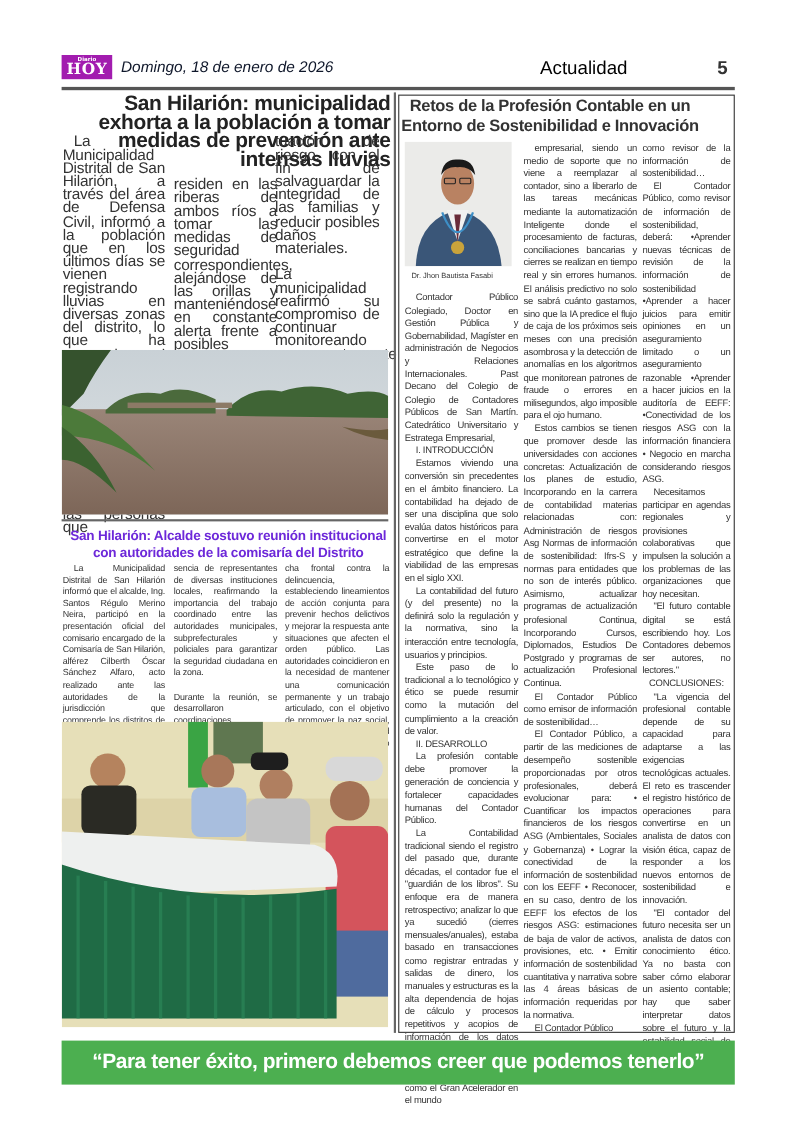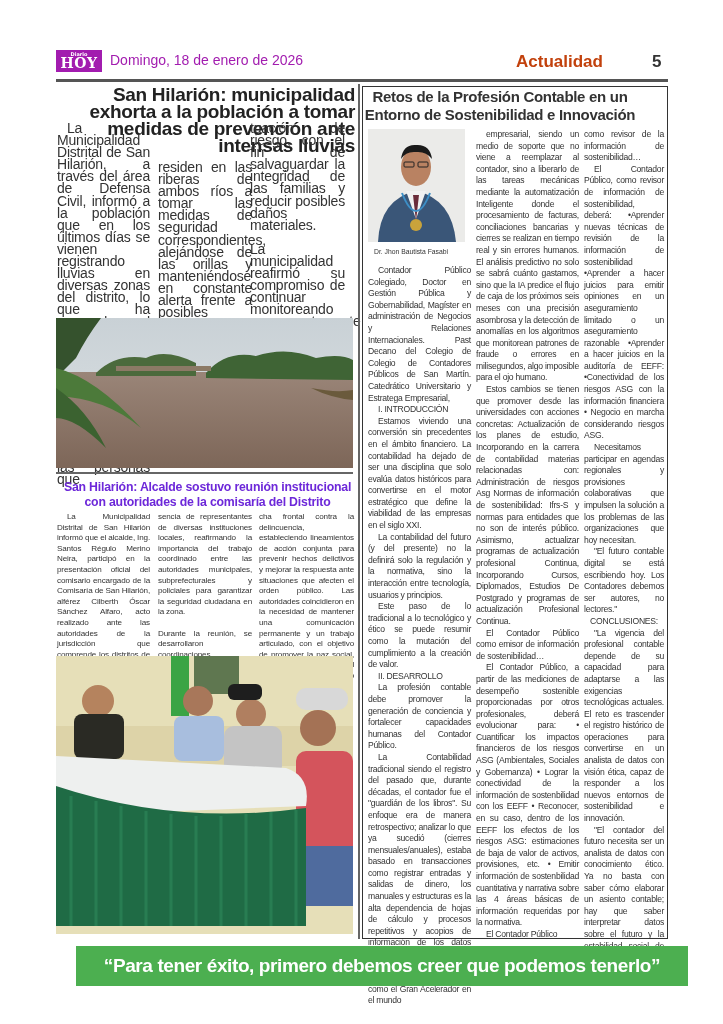--- a/index.html
+++ b/index.html
@@ -3,22 +3,22 @@
 <meta charset="utf-8">
 <style>
   * { box-sizing: border-box; margin: 0; padding: 0; }
   html, body { width: 723px; height: 1024px; background: #ffffff; overflow: hidden; }
   body { position: relative; font-family: "Liberation Sans", sans-serif; color: #222; }
 
   
   .masthead { position: absolute; left: 56px; top: 50px; width: 46px; height: 22px; background: #a21caf; }
   .masthead .small { position: absolute; top: 1px; left: 0; width: 100%; text-align: center; font-size: 5px; font-weight: bold; color: #fff; font-family: "DejaVu Sans", sans-serif; }
   .masthead .big { position: absolute; top: 6px; left: 0; width: 100%; text-align: center; font-size: 14px; font-weight: bold; color: #fff; font-family: "DejaVu Serif", serif; letter-spacing: 0.5px; line-height: 15px; }
-  .date { position: absolute; left: 110px; top: 52px; font-size: 14px; color: #a21caf; }
-  .section { position: absolute; left: 516px; top: 52px; font-size: 17px; font-weight: bold; color: #c2410c; }
+  .date { position: absolute; left: 110px; top: 52px; font-size: 14px; color: #0f172a; font-style: italic; }
+  .section { position: absolute; left: 491px; top: 52px; font-size: 17px; font-weight: normal; color: #000000; }
   .pagenum { position: absolute; left: 652px; top: 52px; font-size: 17px; font-weight: bold; color: #333; }
   .rule-top { position: absolute; left: 56px; top: 79px; width: 612px; height: 3px; background: #555; }
 
   
   .h1-left { position: absolute; left: 60px; top: 86px; width: 295px; text-align: right; font-size: 19px; font-weight: bold; line-height: 17px; color: #222; letter-spacing: -0.3px; font-family: "Liberation Sans Narrow", "Liberation Sans", sans-serif; }
   .col { position: absolute; font-size: 14px; line-height: 12.1px; color: #333; text-align: justify; letter-spacing: -0.2px; }
   .col p { margin-bottom: 12px; }
   .col p.ind { text-indent: 10px; }
 
   .photo-river { position: absolute; left: 56px; top: 318px; width: 297px; height: 150px; overflow: hidden; }
@@ -36,21 +36,21 @@
   
   .box { position: absolute; left: 362px; top: 86px; width: 306px; height: 853px; border: 1.5px solid #333; }
   .h1-right { position: absolute; left: 362px; top: 88px; width: 276px; text-align: center; font-size: 15px; font-weight: bold; line-height: 18px; color: #333; letter-spacing: -0.3px; }
   .portrait { position: absolute; left: 368px; top: 129px; width: 97px; height: 113px; background: #e8e8e6; overflow: hidden; }
   .caption { position: absolute; left: 374px; top: 248px; font-size: 6.8px; color: #333; }
   .rcol { position: absolute; font-size: 8.6px; line-height: 11.6px; color: #333; text-align: justify; letter-spacing: -0.25px; font-family: "Liberation Sans", sans-serif; }
   .rcol p { text-indent: 10px; }
   .rcol p.center { text-align: center; text-indent: 0; }
 
   
-  .banner { position: absolute; left: 56px; top: 946px; width: 612px; height: 40px; background: #4caf50; display: flex; align-items: center; justify-content: center; margin-left: 20px; }
+  .banner { position: absolute; left: 56px; top: 946px; width: 612px; height: 40px; background: #4caf50; display: flex; align-items: center; justify-content: center; }
   .banner span { color: #fff; font-size: 19px; font-weight: bold; letter-spacing: -0.4px; }
 </style>
 </head>
 <body>
 
 <div class="masthead">
   <div class="small">Diario</div>
   <div class="big">HOY</div>
 </div>
 <div class="date">Domingo, 18 de enero de 2026</div>

